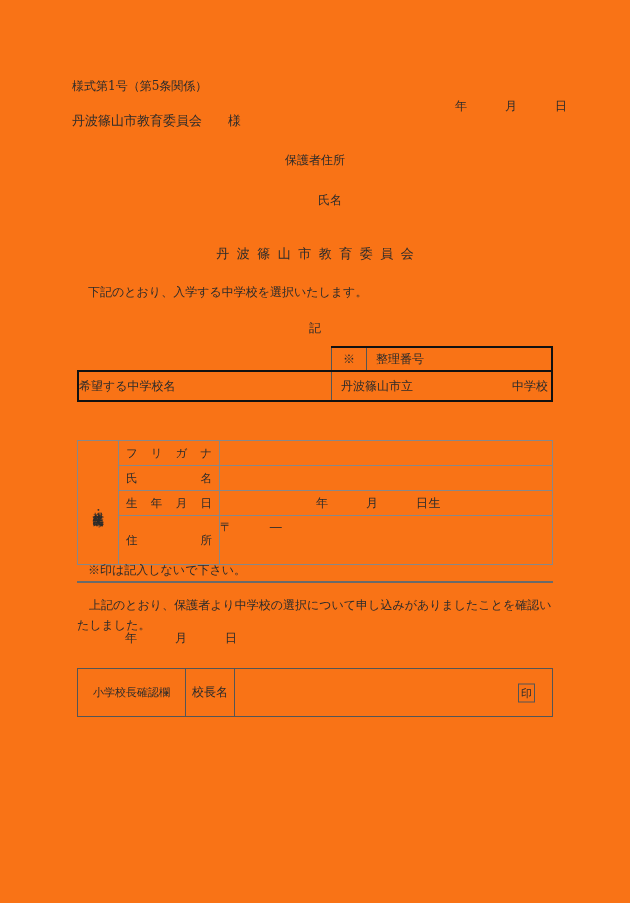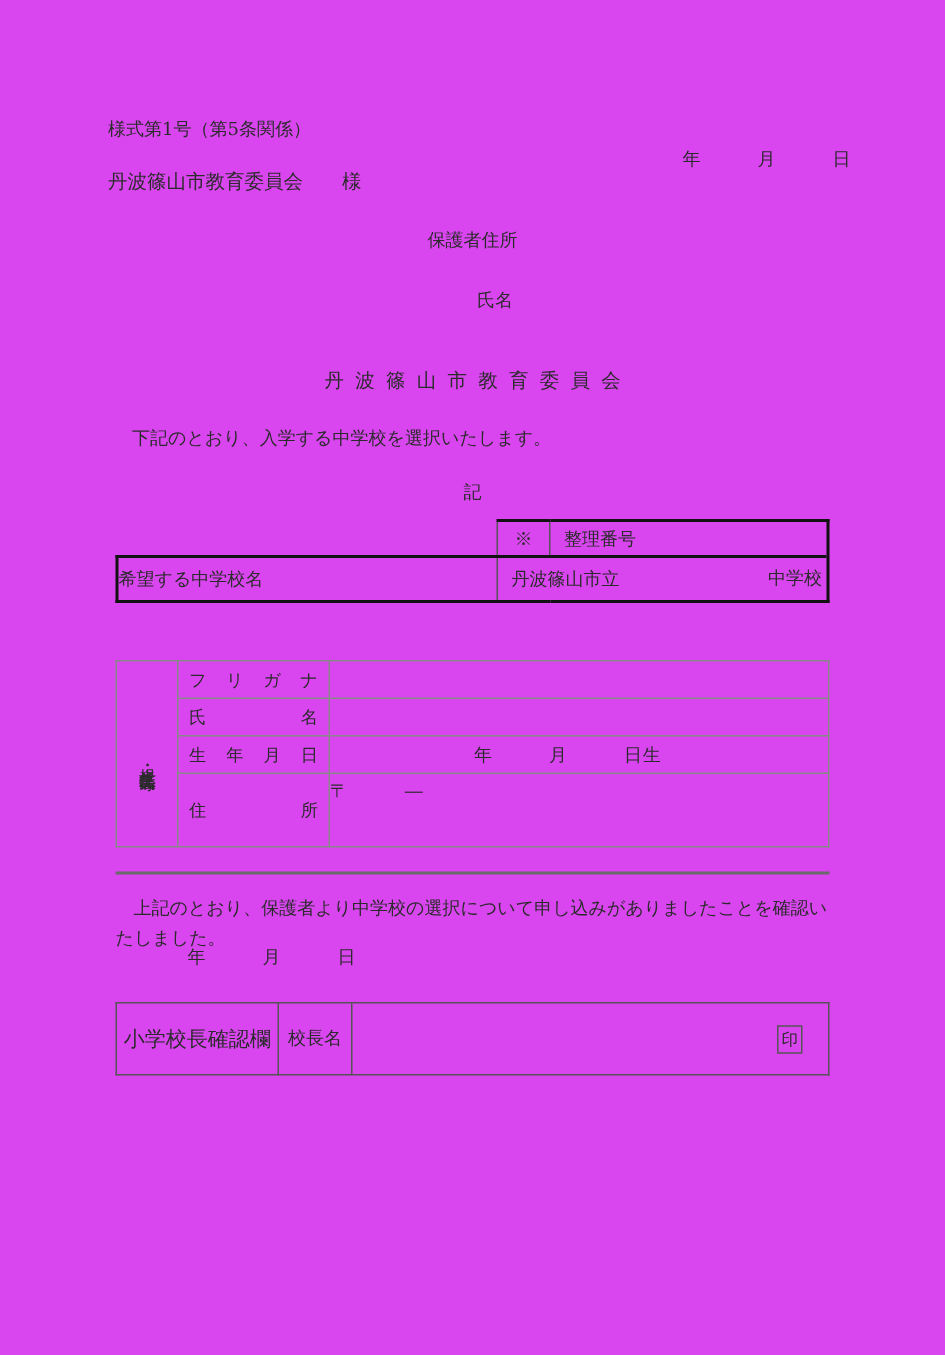--- a/index.html
+++ b/index.html
@@ -11,21 +11,21 @@
     width: 630px;
     height: 903px;
     position: relative;
     font-family: "DejaVu Serif", "Liberation Serif", serif;
     color: #2b2b2b;
     -webkit-font-smoothing: antialiased;
   }
   .page {
     position: absolute;
     inset: 0;
-    background: #d946ef;
+    background: #f97316;
   }
 
   
   .abs { position: absolute; white-space: nowrap; }
 
   
   #form-code      { left: 72px;  top: 78px;  font-size: 12px; }
   #header-date    { left: 455px; top: 98px;  font-size: 12px; letter-spacing: 0.5px; }
   #addressee      { left: 72px;  top: 112px; font-size: 13px; }
   #guardian-addr  { left: 285px; top: 152px; font-size: 12px; }
@@ -169,21 +169,21 @@
   
   #table-principal {
     left: 77px;
     top: 668px;
     width: 476px;
   }
   #table-principal td {
     border: 1px solid #555;
     height: 47px;
   }
-  #principal-label-cell { width: 107px; text-align: center; font-size: 14px; }
+  #principal-label-cell { width: 107px; text-align: center; font-size: 11px; }
   #principal-name-cell { width: 48px; text-align: center; font-size: 12px; }
   #principal-sign-cell { position: relative; }
   #seal-box {
     position: absolute;
     right: 17px;
     top: 50%;
     transform: translateY(-50%);
     border: 1px solid #555;
     width: 15px;
     height: 17px;
@@ -254,20 +254,21 @@
     <tr id="row-address">
       <td class="label-cell">住所</td>
       <td id="addr-value-cell">
         <span id="postal-mark">〒</span>
         <span id="postal-dash">―</span>
       </td>
     </tr>
   </tbody>
     </table>
 
+  <div id="note-kome">※印は記入しないで下さい。</div>
 
   <div id="divider"></div>
 
   <div id="confirm-para">上記のとおり、保護者より中学校の選択について申し込みがありましたことを確認いたしました。</div>
 
   <div id="confirm-date">年　　　月　　　日</div>
 
   <table id="table-principal">
     <tbody>
         <tr>

